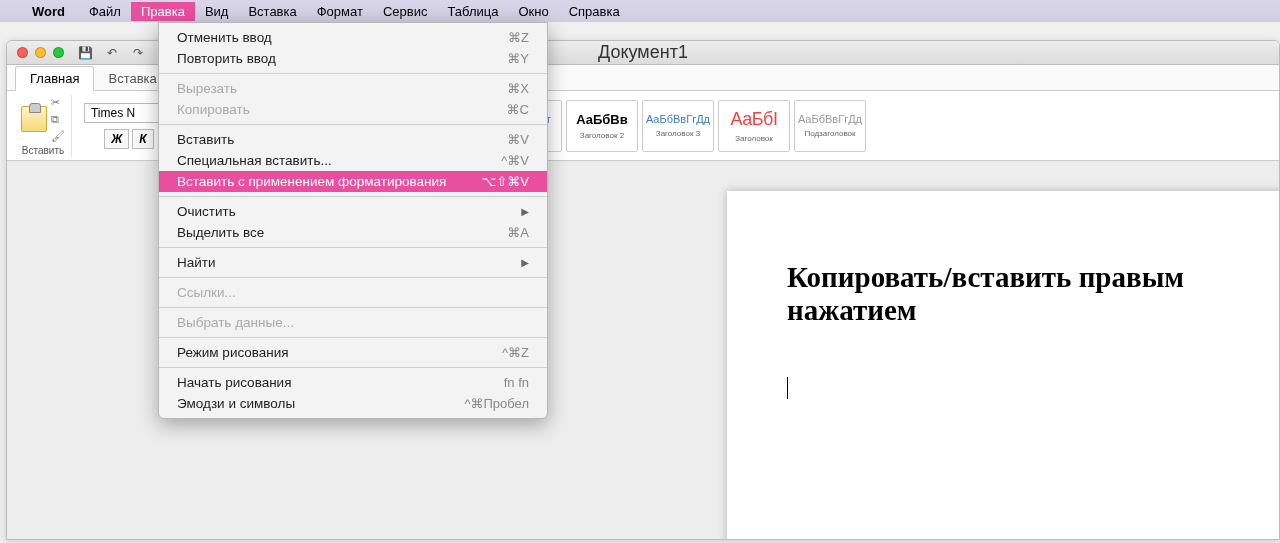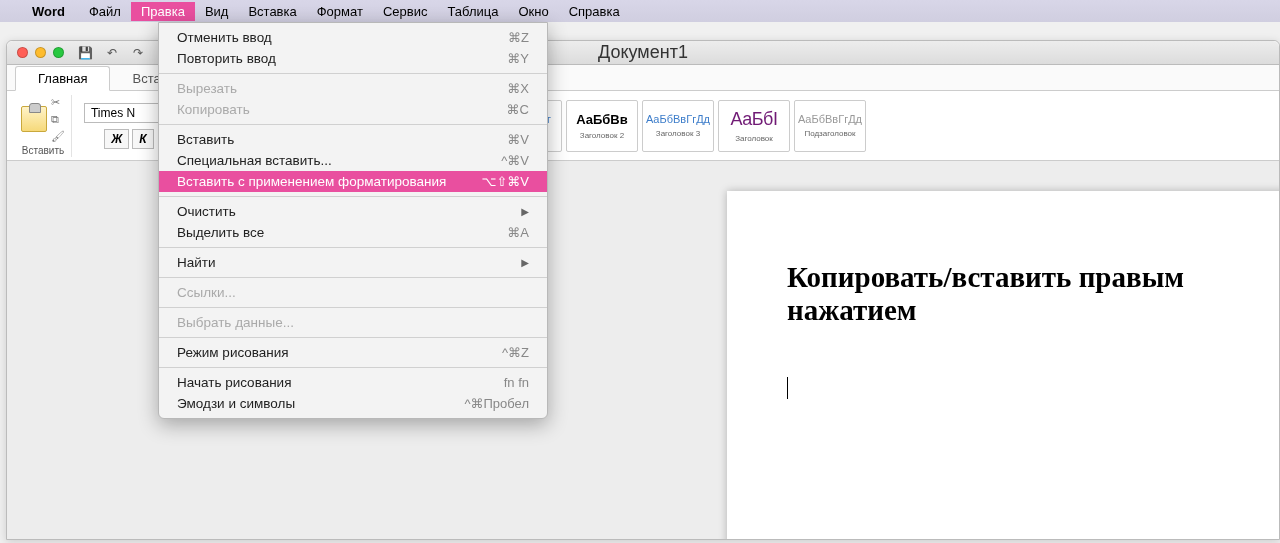--- a/index.html
+++ b/index.html
@@ -19,21 +19,21 @@
 .traffic .dot { width: 11px; height: 11px; border-radius: 50%; border: 0.5px solid rgba(0,0,0,0.2); }
 .dot.red { background: #ff5f57; }
 .dot.yellow { background: #febc2e; }
 .dot.green { background: #28c840; }
 .title-toolbar { display: flex; gap: 10px; margin-left: 14px; color: #555; font-size: 12px; }
 .title-toolbar .ticon { width: 16px; height: 16px; display: inline-flex; align-items: center; justify-content: center; }
 .doc-title { position: absolute; left: 50%; transform: translateX(-50%); font-size: 18px; color: #333; }
 
 
 .ribbon-tabs { height: 26px; background: #fafafa; border-bottom: 1px solid #ccc; display: flex; align-items: flex-end; padding-left: 8px; font-size: 13px; }
-.rtab { padding: 4px 22px; color: #555; cursor: default; }
+.rtab { padding: 4px 14px; color: #555; cursor: default; }
 .rtab.active { background: #fff; border: 1px solid #ccc; border-bottom: 1px solid #fff; border-radius: 3px 3px 0 0; margin-bottom: -1px; color: #000; }
 
 
 .ribbon { height: 70px; background: #fff; border-bottom: 1px solid #ccc; display: flex; align-items: center; padding: 4px 8px; gap: 6px; }
 .rgroup { display: flex; flex-direction: column; align-items: center; gap: 2px; padding: 0 6px; border-right: 1px solid #e3e3e3; height: 62px; justify-content: center; }
 .rgroup:last-child { border-right: none; }
 .clip-icon { width: 26px; height: 26px; background: linear-gradient(#fff3c8,#f6d97a); border: 1px solid #c9a83c; border-radius: 2px; position: relative; }
 .clip-icon::before { content:""; position:absolute; top:-4px; left:7px; width:10px; height:8px; border:1px solid #888; border-radius:3px 3px 0 0; background:#ccc; }
 .small-icons { display:flex; flex-direction:column; gap:4px; margin-left:4px; color:#777; font-size:11px; }
 .font-combo { border: 1px solid #bbb; background: #fff; padding: 2px 6px; font-size: 12px; width: 90px; white-space: nowrap; overflow: hidden; }
@@ -42,21 +42,21 @@
 .para-icons { display: grid; grid-template-columns: repeat(5, 22px); grid-template-rows: repeat(2, 22px); gap: 3px; }
 .pi { width: 22px; height: 22px; border: 1px solid #ddd; border-radius: 2px; display:flex; align-items:center; justify-content:center; font-size:11px; color:#444; background:#fafafa; }
 
 
 .styles-gallery { display: flex; gap: 4px; margin-left: 10px; }
 .style-card { width: 72px; height: 52px; border: 1px solid #ccc; border-radius: 2px; background: #fff; display:flex; flex-direction:column; align-items:center; justify-content:center; font-size: 8px; color:#666; cursor:default; }
 .style-card.selected { border-color: #5a9bd5; background: #eef5fc; }
 .style-card .sample { font-size: 11px; color:#222; margin-bottom: 4px; }
 .style-card .sample.blue { color:#3d7dca; }
 .style-card .sample.bold { font-weight:700; color:#000; font-size:13px; }
-.style-card .sample.big { font-weight:300; color:#701a75; font-size:18px; letter-spacing:-0.5px; }
+.style-card .sample.big { font-weight:300; color:#ef4444; font-size:18px; letter-spacing:-0.5px; }
 .style-card .sample.gray { color:#999; }
 
 
 .doc-area { position: absolute; top: 120px; left: 0; right: 0; bottom: 0; background: #ededed; overflow: hidden; }
 .page { position: absolute; left: 720px; top: 30px; width: 560px; height: 700px; background: #fff; box-shadow: 0 0 8px rgba(0,0,0,0.25); padding: 70px 60px; }
 .page h1 { font-family: "Times New Roman", serif; font-size: 29px; font-weight: 700; color:#000; }
 .cursor { display:inline-block; width:1px; height:22px; background:#000; margin-top:50px; }
 
 
 .dropdown { position: absolute; left: 158px; top: 22px; width: 390px; background: #f3f3f3; border: 1px solid #b8b8b8; border-radius: 0 0 6px 6px; box-shadow: 0 6px 20px rgba(0,0,0,0.3); font-size: 13.5px; padding: 4px 0; z-index: 100; }

